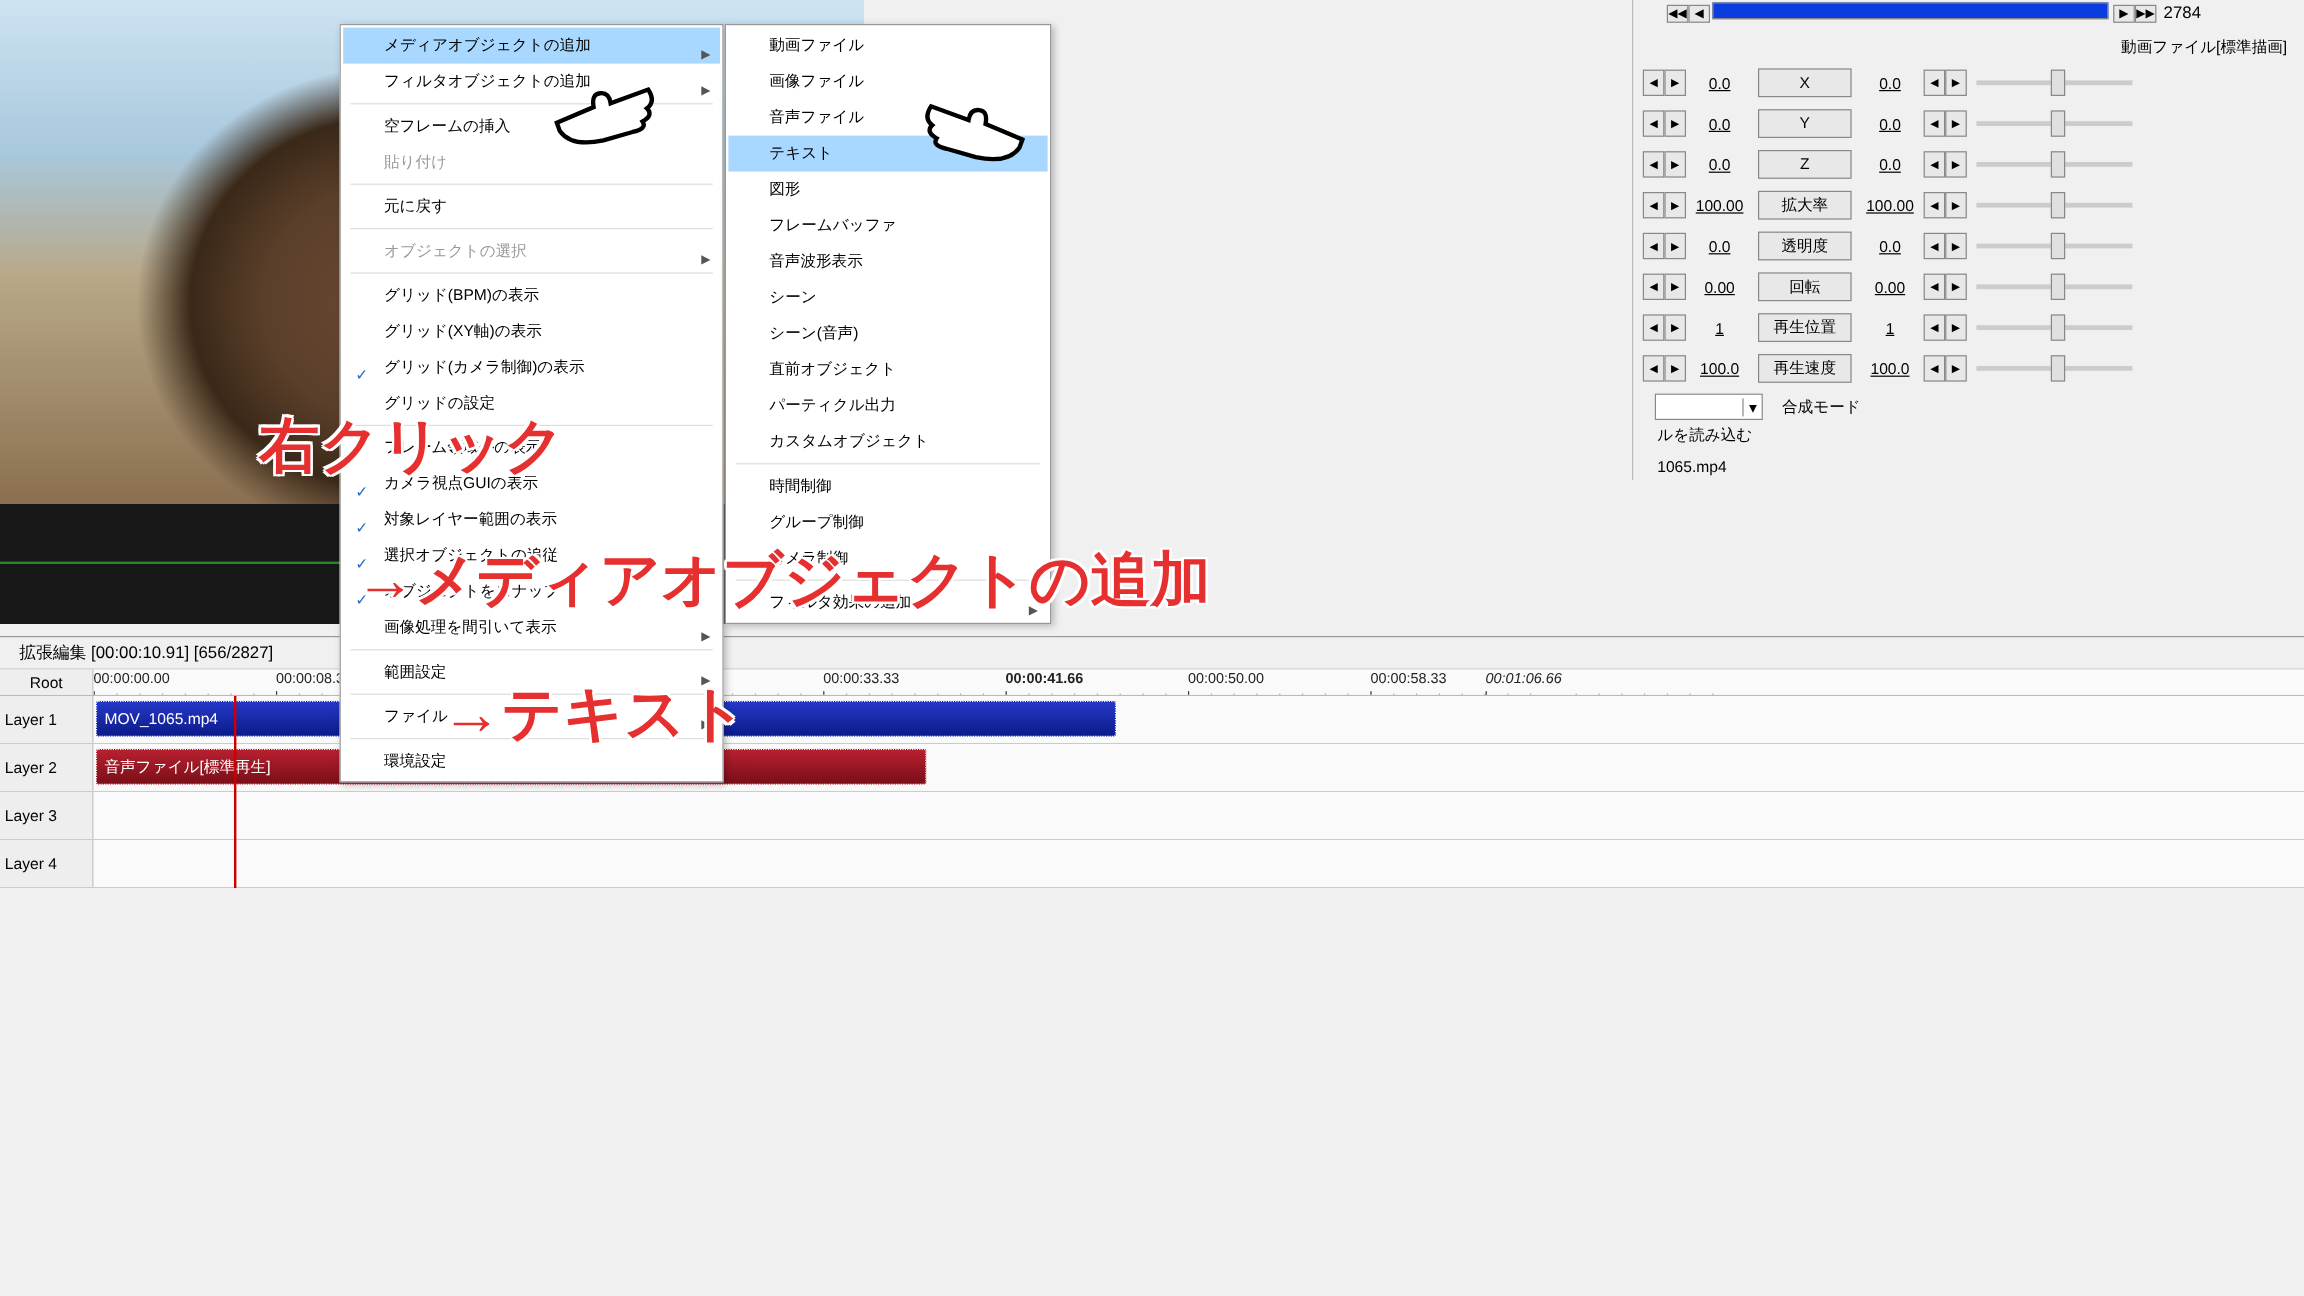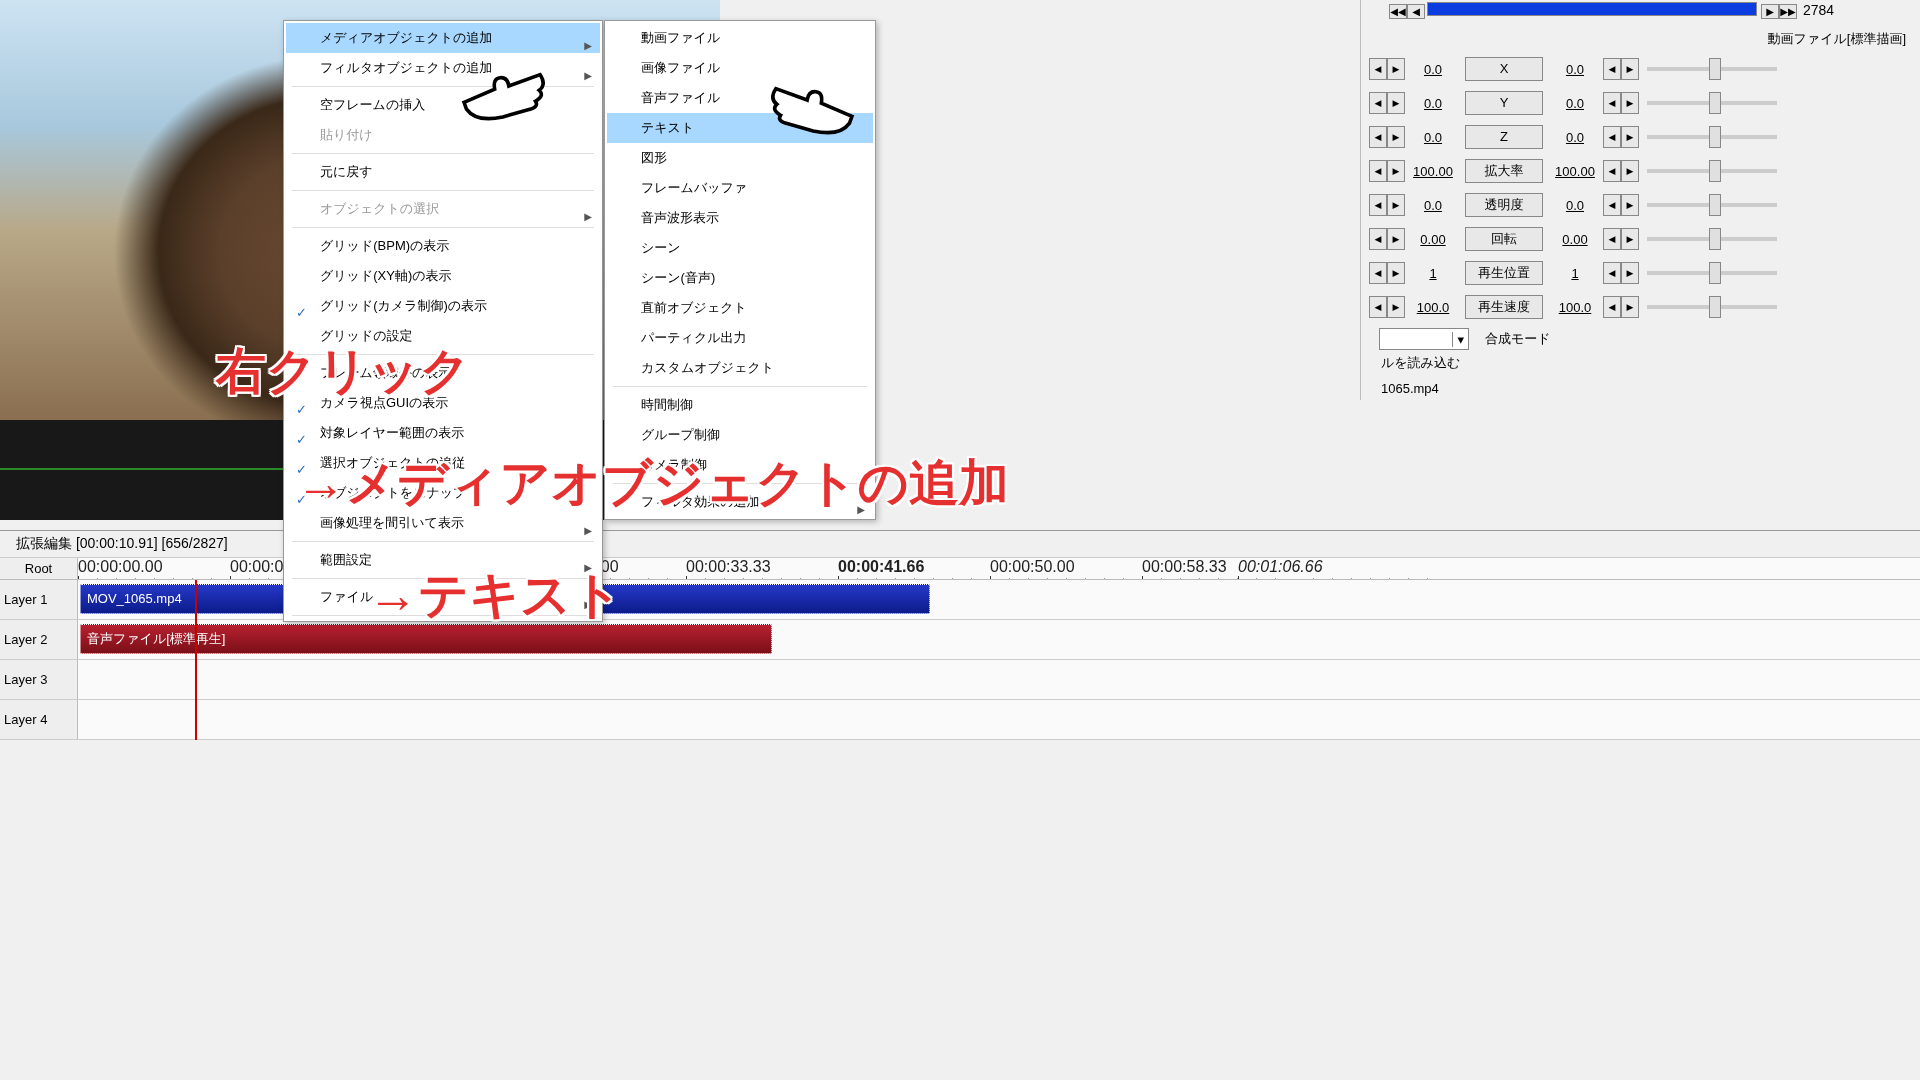--- a/index.html
+++ b/index.html
@@ -33,21 +33,21 @@
 .combo{width:90px;height:22px;border:1px solid #888;background:#fff;display:inline-flex;align-items:center;justify-content:flex-end;margin-left:10px}
 .combo::after{content:"▾";padding:0 4px;border-left:1px solid #888}
 .load-text{margin-left:12px;line-height:26px}
 
 
 .tl{position:absolute;left:0;top:530px;right:0;height:300px;background:#f0f0f0;border-top:1px solid #999}
 .tl-title{padding:4px 16px;font-size:14px;border-bottom:1px solid #ccc}
 .tl-head{display:flex;height:22px;border-bottom:1px solid #bbb}
 .tl-root{width:78px;border-right:1px solid #bbb;text-align:center;line-height:22px;background:#eee}
 .ruler{position:relative;flex:1;background:#fafafa;overflow:hidden}
-.ruler .tick{position:absolute;top:0;font-size:16px;color:#222}
+.ruler .tick{position:absolute;top:0;font-size:12px;color:#222}
 .ruler .tick::before{content:"";position:absolute;left:0;top:18px;width:1px;height:12px;background:#333}
 .ruler .minor{position:absolute;top:20px;width:1px;height:8px;background:#999}
 .tl-row{display:flex;height:40px;border-bottom:1px solid #ccc}
 .tl-label{width:78px;border-right:1px solid #bbb;line-height:40px;padding-left:4px;background:#eee}
 .tl-track{position:relative;flex:1;background:#fafafa}
 .clip{position:absolute;top:4px;height:30px;border:1px dotted #fff;color:#fff;font-size:13px;line-height:28px;padding-left:6px;border-radius:2px}
 .clip.v{background:linear-gradient(#2538c8,#0c1b8a)}
 .clip.a{background:linear-gradient(#b82030,#7a0f18)}
 .playhead{position:absolute;top:0;bottom:0;width:2px;background:#c00;left:195px;z-index:5}
 
@@ -301,20 +301,21 @@
     <div class="menu-item">カメラ視点GUIの表示<span class="chk">✓</span></div>
     <div class="menu-item">対象レイヤー範囲の表示<span class="chk">✓</span></div>
     <div class="menu-item">選択オブジェクトの追従<span class="chk">✓</span></div>
     <div class="menu-item">オブジェクトをスナップ<span class="chk">✓</span></div>
     <div class="menu-item">画像処理を間引いて表示<span class="arr">▶</span></div>
     <div class="menu-sep"></div>
     <div class="menu-item">範囲設定<span class="arr">▶</span></div>
     <div class="menu-sep"></div>
     <div class="menu-item">ファイル<span class="arr">▶</span></div>
     <div class="menu-sep"></div>
+    <div class="menu-item">環境設定</div>
   </div>
 <div class="menu menu2" id="menu2">
     <div class="menu-item">動画ファイル</div>
     <div class="menu-item">画像ファイル</div>
     <div class="menu-item">音声ファイル</div>
     <div class="menu-item hi">テキスト</div>
     <div class="menu-item">図形</div>
     <div class="menu-item">フレームバッファ</div>
     <div class="menu-item">音声波形表示</div>
     <div class="menu-item">シーン</div>

